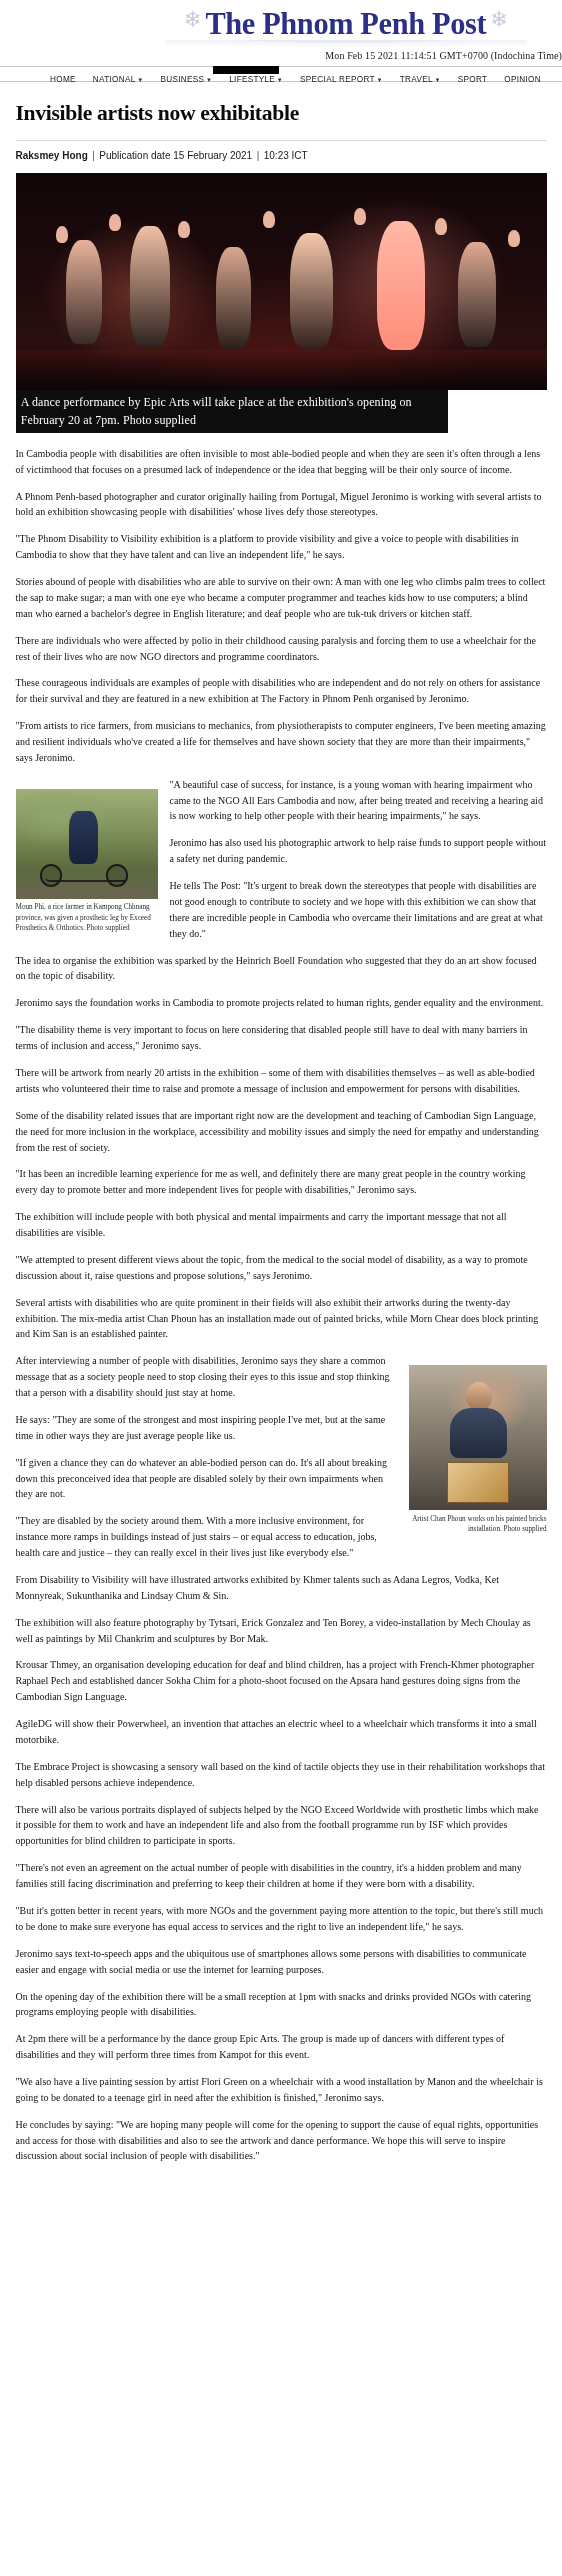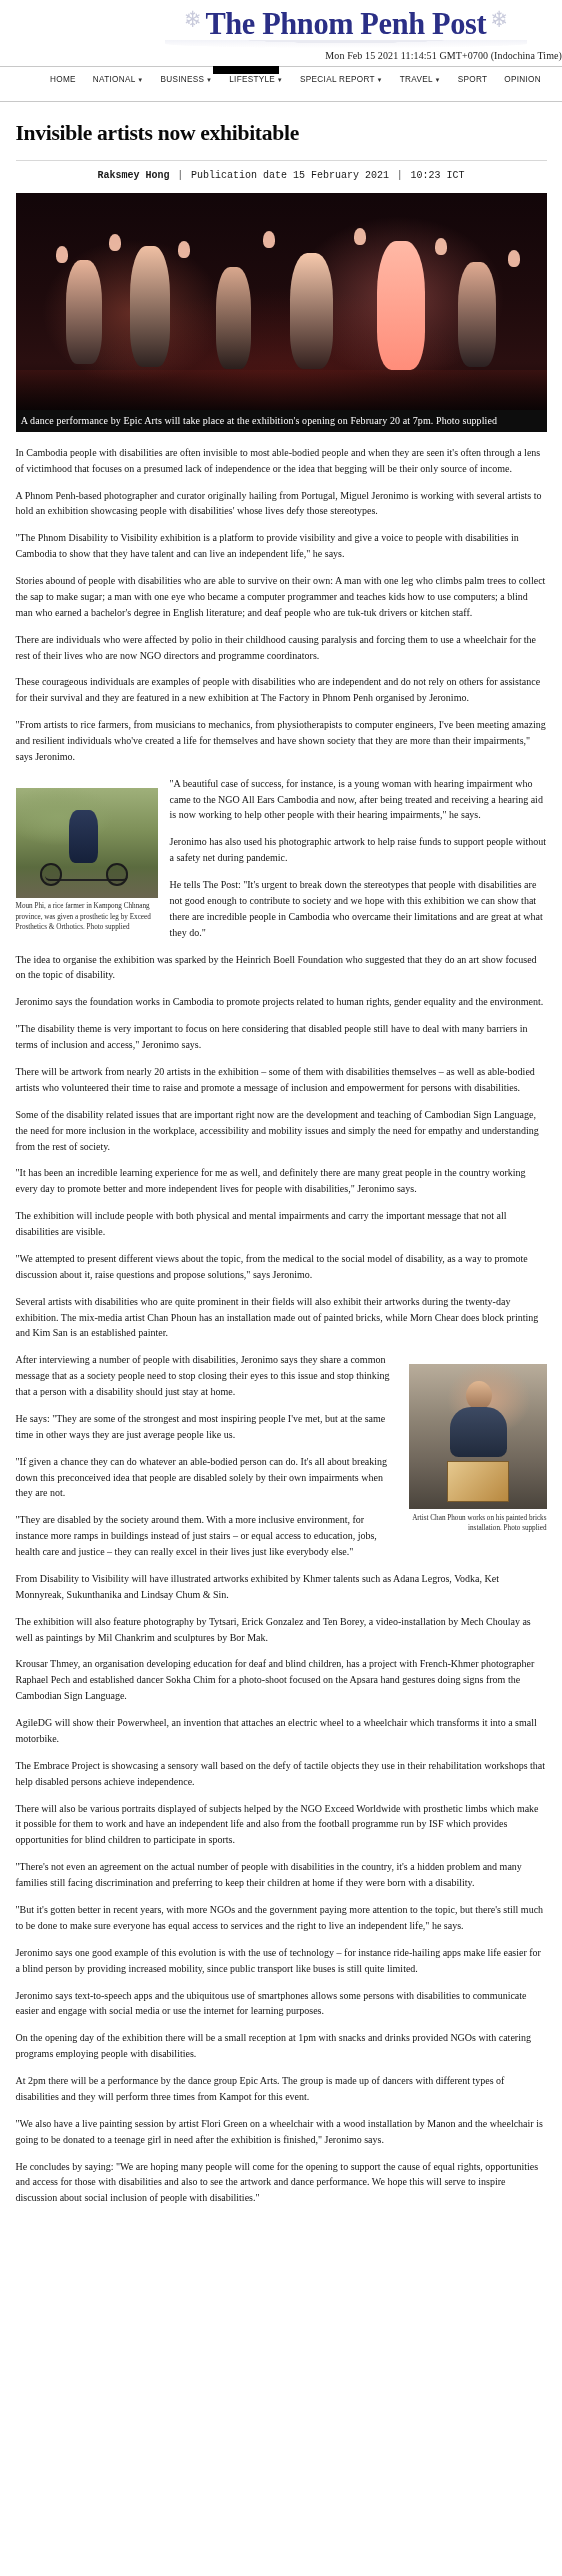--- a/index.html
+++ b/index.html
@@ -64,21 +64,21 @@
     color: #1a1a1a;
     letter-spacing: 0.1px;
   }
 
   
   .navbar {
     border-top: 0.9px solid #c8c8c8;
     border-bottom: 0.9px solid #c8c8c8;
     margin-top: 1.7px;
     position: relative;
-    height: 36px;
+    height: 16px;
   }
   .nav-accent {
     position: absolute;
     left: 213px;
     top: -0.9px;
     width: 66px;
     height: 7.8px;
     background: #000000;
   }
   .nav-list {
@@ -113,25 +113,24 @@
     margin: 19px 0 0 0;
     letter-spacing: -0.3px;
     color: #0a0a0a;
   }
   .rule {
     border: 0;
     border-top: 0.9px solid #d8d8d8;
     margin: 14px 0 8.6px 0;
   }
   .byline {
-    font-family: Liberation Mono, monospace;
+    font-family: Liberation Sans, sans-serif;
     font-size: 10px;
     color: #1a1a1a;
     margin-bottom: 12px;
-    text-align: center;
   }
   .byline .author { font-weight: bold; }
   .byline .sep { color: #555; padding: 0 1.7px; }
 
   
   .hero {
     width: 531px;
     height: 217px;
     margin: 0 0 0 0;
     position: relative;
@@ -160,25 +159,25 @@
   .hero .d6 { left: 442px; top: 69px;  width: 38px; height: 105px; background:linear-gradient(to bottom,#e0ab92,#2b2021); }
   .hero .hand {
     position:absolute; width:12px; height:17px; border-radius:50% 50% 40% 40%;
     background: rgba(255,200,175,.9);
   }
   .hero .floor {
     position:absolute; left:0; right:0; bottom:0; height:40px;
     background: linear-gradient(to bottom, rgba(90,25,20,.35), rgba(10,4,5,.9));
   }
   .caption-bar {
-    width: 531px;
+    width: 432px;
     background: #0d0d0d;
     color: #ffffff;
     font-family: "Liberation Serif", serif;
-    font-size: 10px;
+    font-size: 12px;
     line-height: 1.5;
     padding: 3.5px 5.2px;
     letter-spacing: 0.1px;
   }
 
   
   p.body {
     font-family: "Liberation Serif", serif;
     font-size: 10px;
     line-height: 1.58;
@@ -372,25 +371,24 @@
       <p class="body">After interviewing a number of people with disabilities, Jeronimo says they share a common message that as a society people need to stop closing their eyes to this issue and stop thinking that a person with a disability should just stay at home.</p>
       <p class="body">He says: "They are some of the strongest and most inspiring people I've met, but at the same time in other ways they are just average people like us.</p>
       <p class="body">"If given a chance they can do whatever an able-bodied person can do. It's all about breaking down this preconceived idea that people are disabled solely by their own impairments when they are not.</p>
       <p class="body">"They are disabled by the society around them. With a more inclusive environment, for instance more ramps in buildings instead of just stairs – or equal access to education, jobs, health care and justice – they can really excel in their lives just like everybody else."</p>
       <p class="body">From Disability to Visibility will have illustrated artworks exhibited by Khmer talents such as Adana Legros, Vodka, Ket Monnyreak, Sukunthanika and Lindsay Chum &amp; Sin.</p>
     </div>
 
     <p class="body">The exhibition will also feature photography by Tytsari, Erick Gonzalez and Ten Borey, a video-installation by Mech Choulay as well as paintings by Mil Chankrim and sculptures by Bor Mak.</p>
     <p class="body">Krousar Thmey, an organisation developing education for deaf and blind children, has a project with French-Khmer photographer Raphael Pech and established dancer Sokha Chim for a photo-shoot focused on the Apsara hand gestures doing signs from the Cambodian Sign Language.</p>
     <p class="body">AgileDG will show their Powerwheel, an invention that attaches an electric wheel to a wheelchair which transforms it into a small motorbike.</p>
-    <p class="body">The Embrace Project is showcasing a sensory wall based on the defy of tactile objects they use in their rehabilitation workshops that help disabled persons achieve independence.</p>
+    <p class="body">The Embrace Project is showcasing a sensory wall based on the kind of tactile objects they use in their rehabilitation workshops that help disabled persons achieve independence.</p>
     <p class="body">There will also be various portraits displayed of subjects helped by the NGO Exceed Worldwide with prosthetic limbs which make it possible for them to work and have an independent life and also from the football programme run by ISF which provides opportunities for blind children to participate in sports.</p>
     <p class="body">"There's not even an agreement on the actual number of people with disabilities in the country, it's a hidden problem and many families still facing discrimination and preferring to keep their children at home if they were born with a disability.</p>
     <p class="body">"But it's gotten better in recent years, with more NGOs and the government paying more attention to the topic, but there's still much to be done to make sure everyone has equal access to services and the right to live an independent life," he says.</p>
-    <p class="body">Jeronimo says one good example of this evolution is with the use of technology – for instance ride-hailing apps make life easier for a blind person by providing increased mobility, since public transport like buses is still quite limited.</p>
     <p class="body">Jeronimo says text-to-speech apps and the ubiquitous use of smartphones allows some persons with disabilities to communicate easier and engage with social media or use the internet for learning purposes.</p>
     <p class="body">On the opening day of the exhibition there will be a small reception at 1pm with snacks and drinks provided NGOs with catering programs employing people with disabilities.</p>
     <p class="body">At 2pm there will be a performance by the dance group Epic Arts. The group is made up of dancers with different types of disabilities and they will perform three times from Kampot for this event.</p>
     <p class="body">"We also have a live painting session by artist Flori Green on a wheelchair with a wood installation by Manon and the wheelchair is going to be donated to a teenage girl in need after the exhibition is finished," Jeronimo says.</p>
     <p class="body">He concludes by saying: "We are hoping many people will come for the opening to support the cause of equal rights, opportunities and access for those with disabilities and also to see the artwork and dance performance. We hope this will serve to inspire discussion about social inclusion of people with disabilities."</p>
 
     <div class="bottom-pad"></div>
   </article>
 
 </div>

